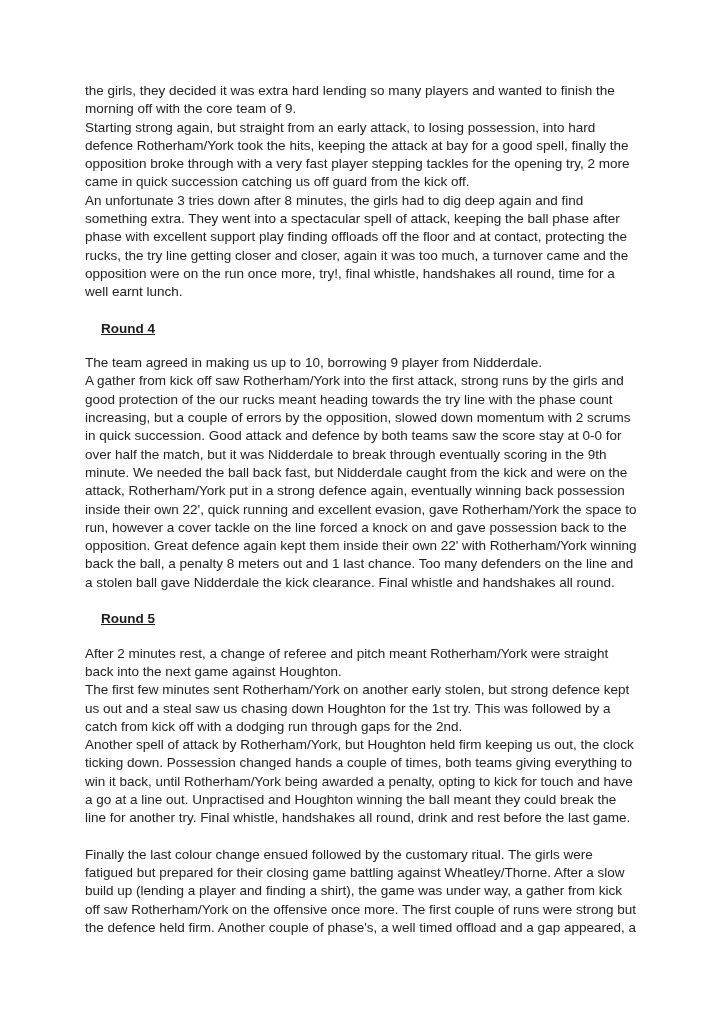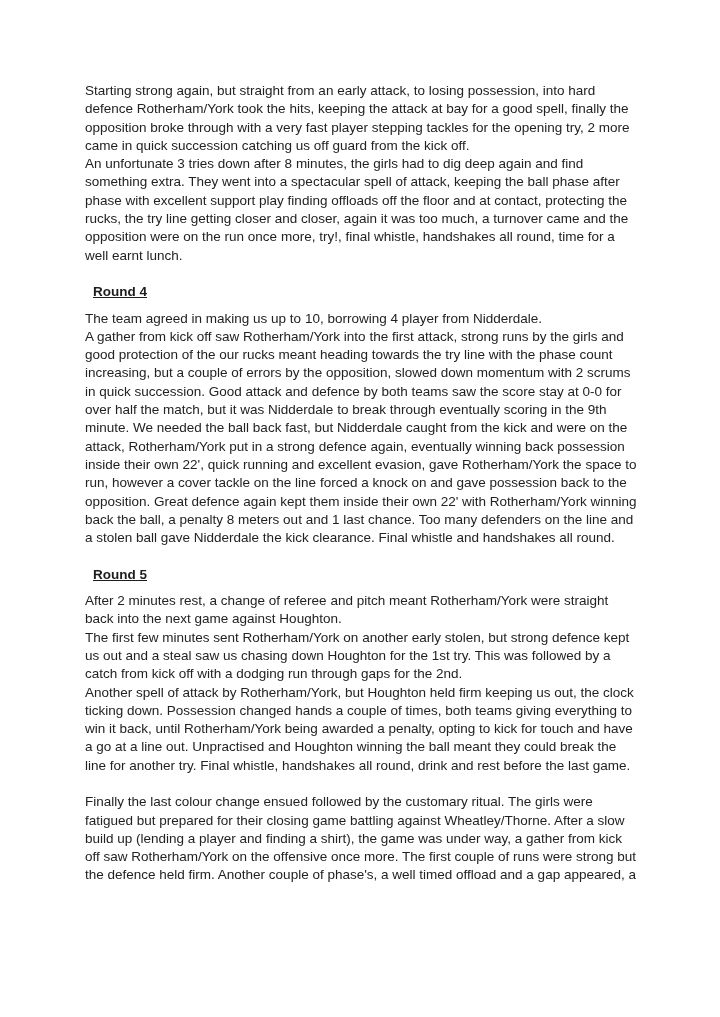--- a/index.html
+++ b/index.html
@@ -29,41 +29,42 @@
     margin: 0;
   }
   .doc-section + .doc-section {
     margin-top: 18.3px; 
   }
   .round-heading {
     font-size: 13.5px;
     line-height: 18.3px;
     font-weight: bold;
     text-decoration: underline;
-    margin: 8px;
+    margin: 16px;
     color: #1d1d1d;
   }
   .doc-paragraph {
     margin: 0;
   }
 </style>
 </head>
 <body>
 
 <div class="doc-page">
   <div class="doc-content">
 
     <div class="doc-section">
+      <p class="doc-paragraph">the girls, they decided it was extra hard lending so many players and wanted to finish the morning off with the core team of 9.</p>
       <p class="doc-paragraph">Starting strong again, but straight from an early attack, to losing possession, into hard defence Rotherham/York took the hits, keeping the attack at bay for a good spell, finally the opposition broke through with a very fast player stepping tackles for the opening try, 2 more came in quick succession catching us off guard from the kick off.</p>
       <p class="doc-paragraph">An unfortunate 3 tries down after 8 minutes, the girls had to dig deep again and find something extra. They went into a spectacular spell of attack, keeping the ball phase after phase with excellent support play finding offloads off the floor and at contact, protecting the rucks, the try line getting closer and closer, again it was too much, a turnover came and the opposition were on the run once more, try!, final whistle, handshakes all round, time for a well earnt lunch.</p>
     </div>
 
     <div class="doc-section">
       <h2 class="round-heading">Round 4</h2>
-      <p class="doc-paragraph">The team agreed in making us up to 10, borrowing 4 player from Nidderdale.</p>
+      <p class="doc-paragraph">The team agreed in making us up to 10, borrowing 9 player from Nidderdale.</p>
       <p class="doc-paragraph">A gather from kick off saw Rotherham/York into the first attack, strong runs by the girls and good protection of the our rucks meant heading towards the try line with the phase count increasing, but a couple of errors by the opposition, slowed down momentum with 2 scrums in quick succession. Good attack and defence by both teams saw the score stay at 0-0 for over half the match, but it was Nidderdale to break through eventually scoring in the 9th minute. We needed the ball back fast, but Nidderdale caught from the kick and were on the attack, Rotherham/York put in a strong defence again, eventually winning back possession inside their own 22', quick running and excellent evasion, gave Rotherham/York the space to run, however a cover tackle on the line forced a knock on and gave possession back to the opposition. Great defence again kept them inside their own 22' with Rotherham/York winning back the ball, a penalty 8 meters out and 1 last chance. Too many defenders on the line and a stolen ball gave Nidderdale the kick clearance. Final whistle and handshakes all round.</p>
     </div>
 
     <div class="doc-section">
       <h2 class="round-heading">Round 5</h2>
       <p class="doc-paragraph">After 2 minutes rest, a change of referee and pitch meant Rotherham/York were straight back into the next game against Houghton.</p>
       <p class="doc-paragraph">The first few minutes sent Rotherham/York on another early stolen, but strong defence kept us out and a steal saw us chasing down Houghton for the 1st try. This was followed by a catch from kick off with a dodging run through gaps for the 2nd.</p>
       <p class="doc-paragraph">Another spell of attack by Rotherham/York, but Houghton held firm keeping us out, the clock ticking down. Possession changed hands a couple of times, both teams giving everything to win it back, until Rotherham/York being awarded a penalty, opting to kick for touch and have a go at a line out. Unpractised and Houghton winning the ball meant they could break the line for another try.  Final whistle, handshakes all round, drink and rest before the last game.</p>
     </div>
 

